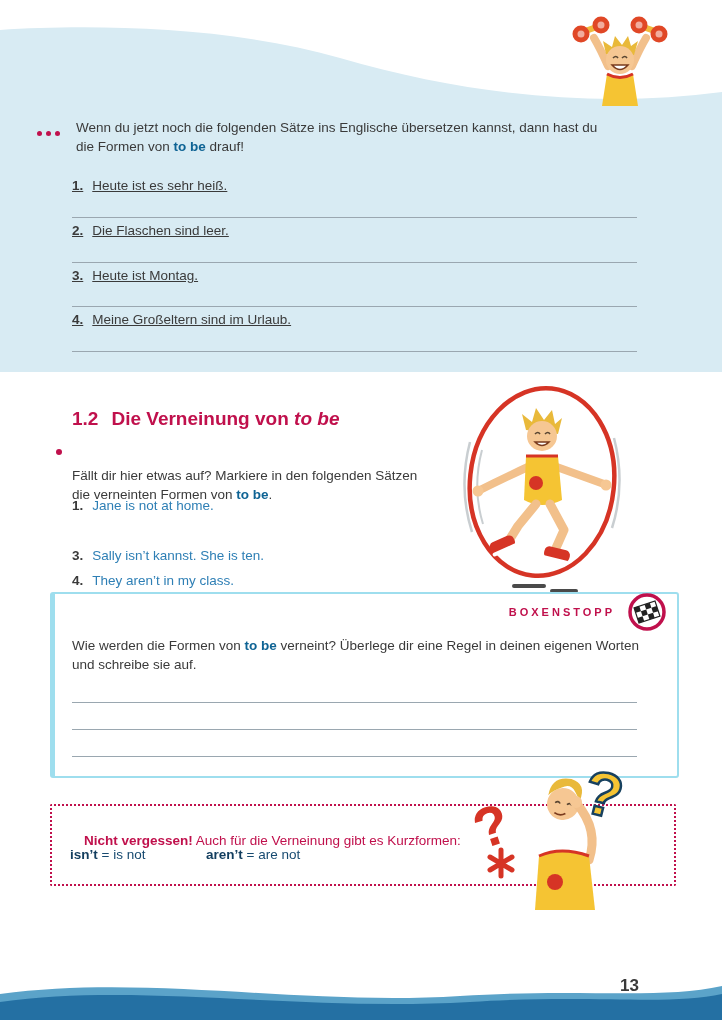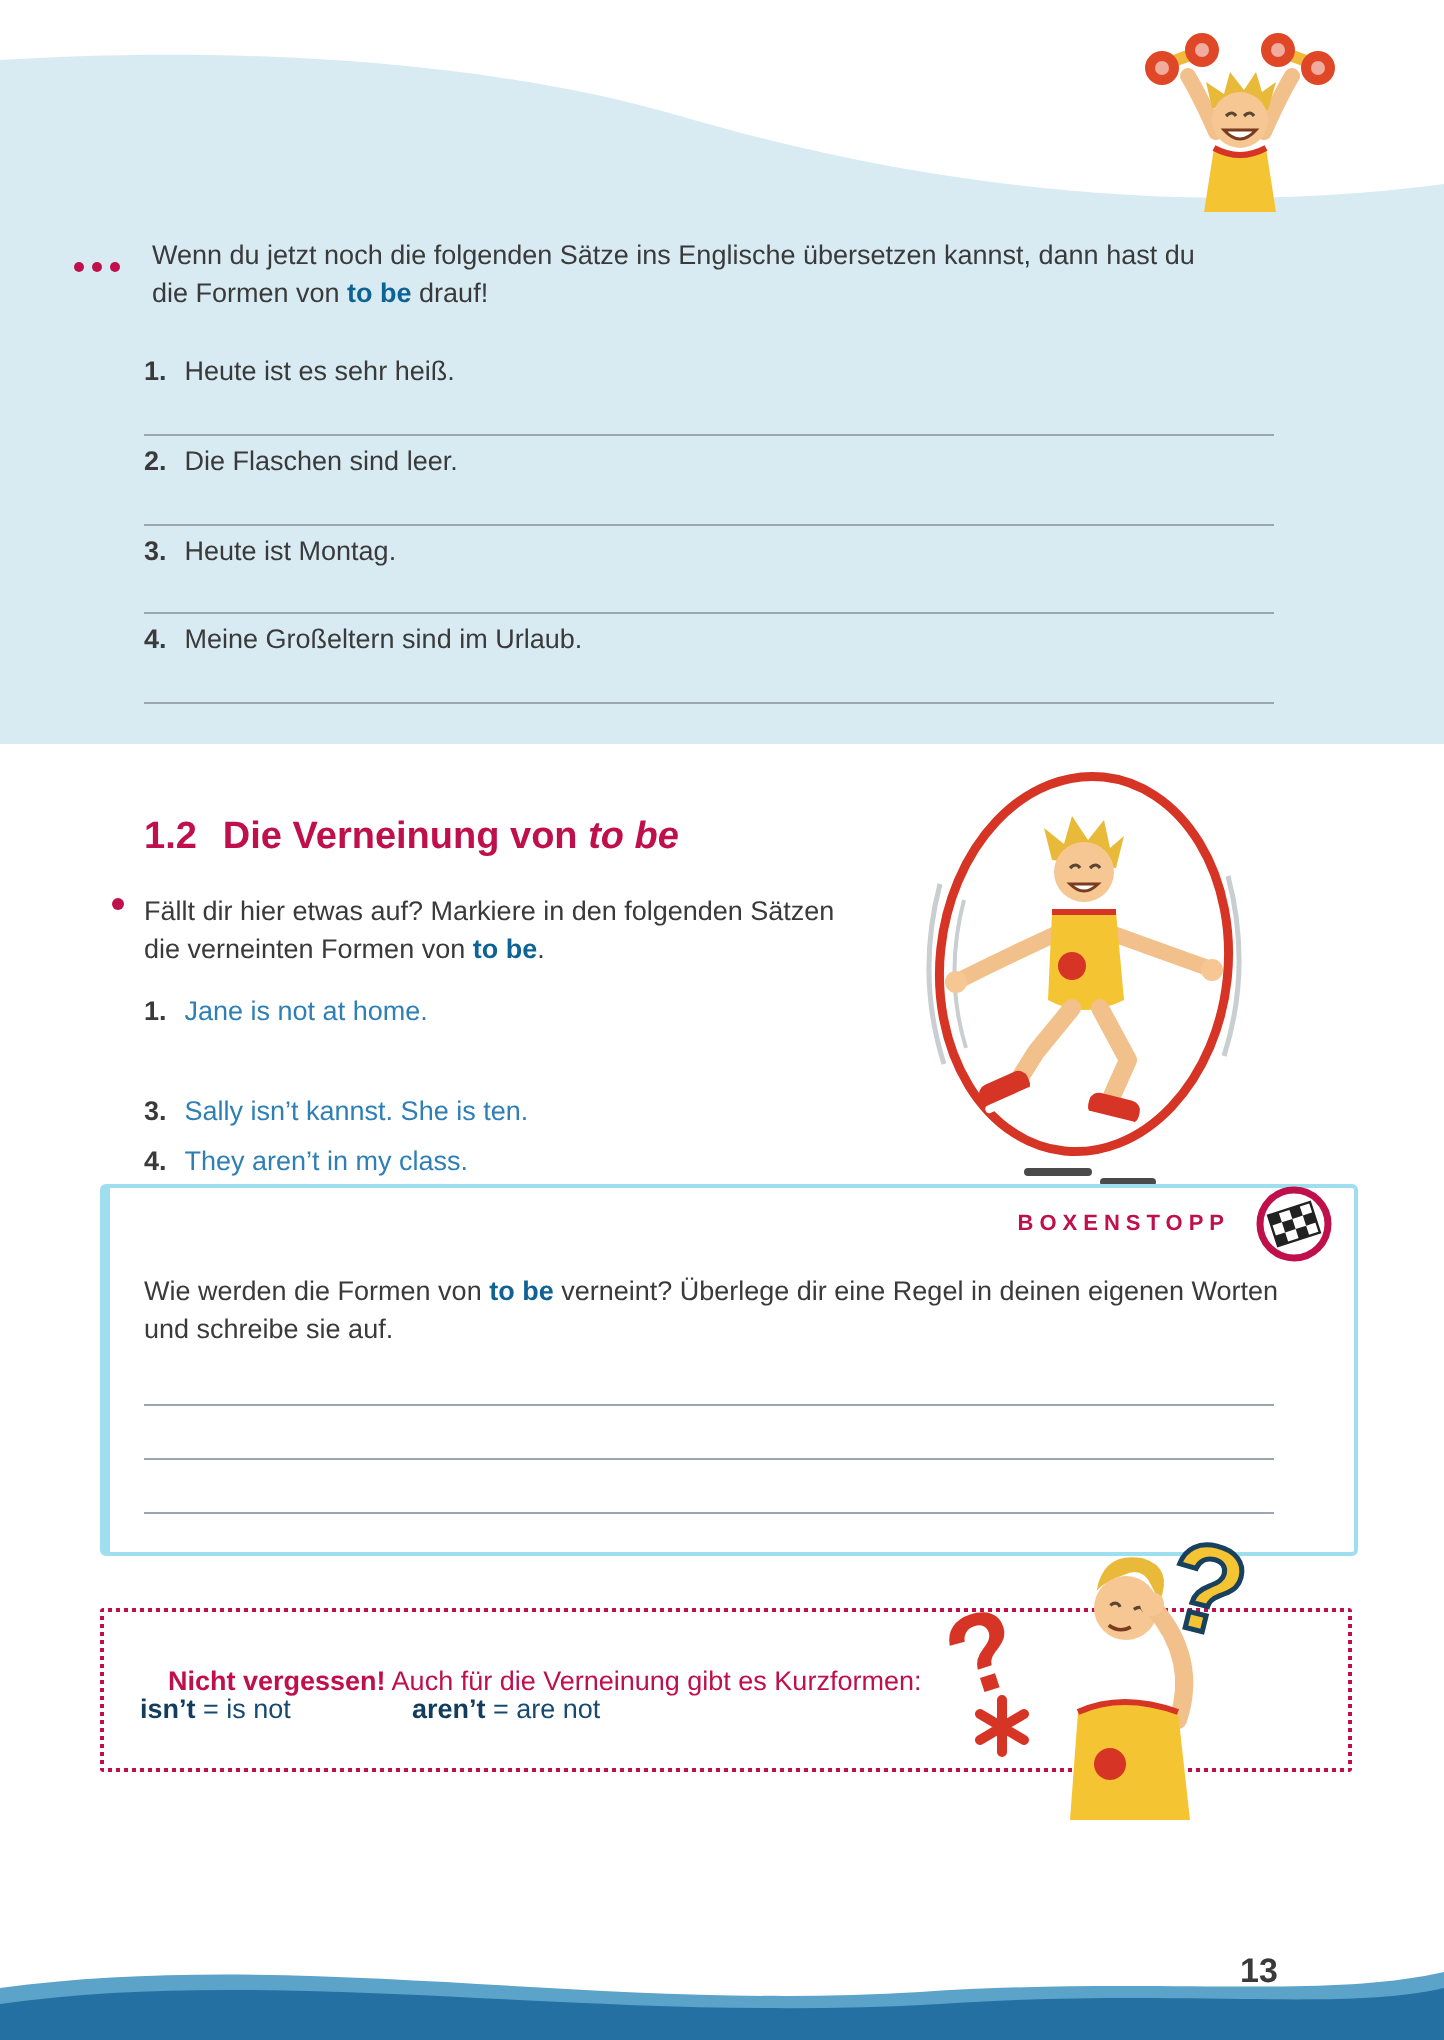--- a/index.html
+++ b/index.html
@@ -4,28 +4,28 @@
 <style>
   html,body{margin:0;padding:0;background:#fff;}
   body{width:722px;height:1020px;position:relative;font-family:"Liberation Sans",sans-serif;overflow:hidden;}
   .abs{position:absolute;}
   .page{position:absolute;top:0;left:0;width:722px;height:1020px;background:#fff;overflow:hidden;}
   .top-band{position:absolute;top:0;left:0;width:722px;height:372px;background:#d8ebf3;}
   .body-text{font-size:13.5px;line-height:19px;color:#3a3a3a;}
   .tobe{font-weight:700;color:#0e6394;}
   .dots{display:flex;gap:4px;}
   .dots i{width:5px;height:5px;border-radius:50%;background:#c0104c;display:block;}
-  .ex-item{position:absolute;left:72px;width:565px;font-size:13.5px;color:#3a3a3a;}
+  .ex-item{position:absolute;left:72px;width:565px;font-size:13.5px;color:#3a3a3a;text-decoration:underline;}
   .ex-item .num,.blue-item .num{font-weight:700;color:#3a3a3a;margin-right:9px;}
   .answer-line{position:absolute;left:72px;width:565px;height:0;border-bottom:1.2px solid #9aa7b0;}
   .section-heading{position:absolute;left:72px;top:408px;font-size:19px;font-weight:700;color:#c0104c;}
   .section-heading .sec-num{margin-right:13px;text-align:center;}
   .section-heading em{font-style:italic;}
   .red-dot{position:absolute;width:6px;height:6px;border-radius:50%;background:#c0104c;}
-  .lead{position:absolute;left:72px;top:446px;width:360px;}
+  .lead{position:absolute;left:72px;top:466px;width:360px;}
   .blue-item{position:absolute;left:72px;font-size:13.5px;color:#2e7fb5;white-space:nowrap;}
   .stopbox{position:absolute;left:50px;top:592px;width:622px;height:182px;border:2px solid #9edeee;border-left-width:5px;border-radius:3px;background:#fff;}
   .stop-label{position:absolute;right:62px;top:12px;font-size:11px;font-weight:700;letter-spacing:3px;color:#c0104c;}
   .stop-question{position:absolute;left:17px;top:42px;width:586px;}
   .box-line{position:absolute;left:17px;width:565px;height:0;border-bottom:1.2px solid #9aa7b0;}
   .reminder{position:absolute;left:50px;top:804px;width:622px;height:78px;border:2px dotted #c0104c;border-radius:2px;background:transparent;}
   .reminder .l1{position:absolute;left:18px;top:13px;font-size:13.5px;color:#c0104c;}
   .reminder .l1 b{font-weight:700;}
   .reminder .l2{position:absolute;left:18px;top:41px;font-size:13.5px;color:#174a70;}
   .reminder .pair{display:inline-block;min-width:136px;}

